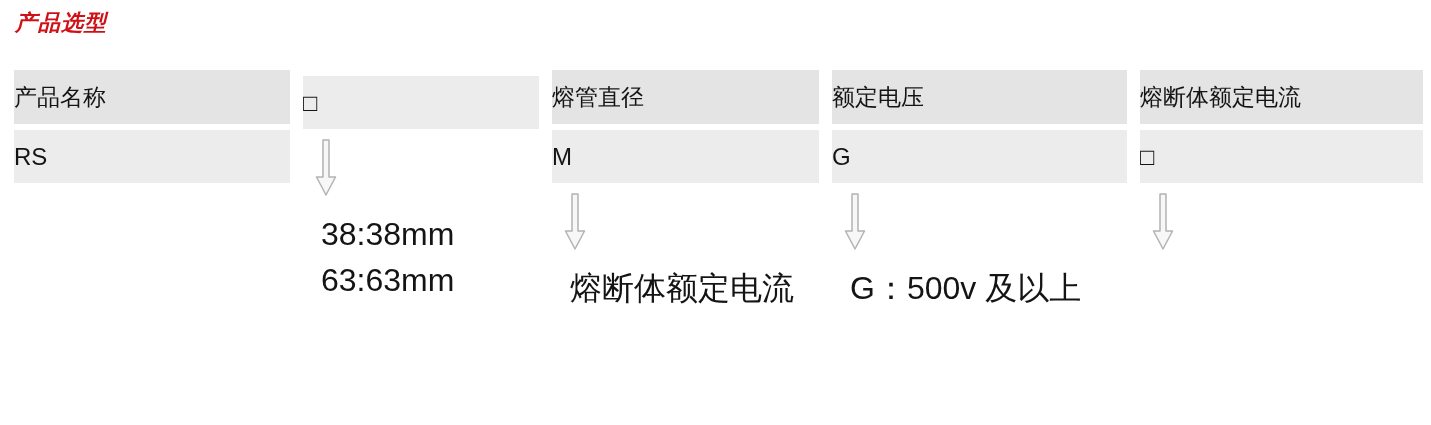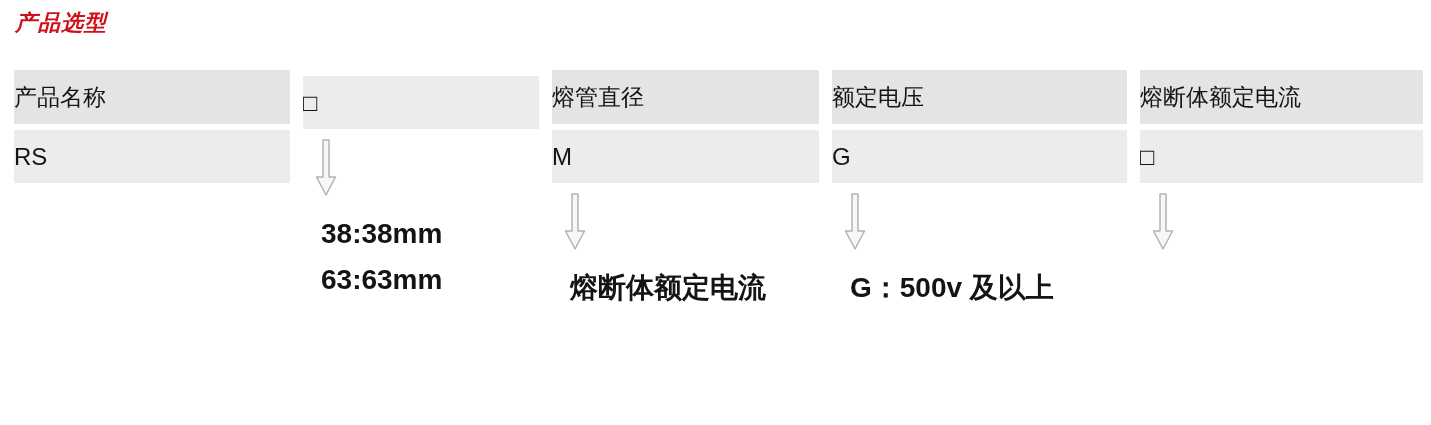--- a/index.html
+++ b/index.html
@@ -12,21 +12,21 @@
 *{box-sizing:border-box;}
 body{margin:0;background:#ffffff;font-family:"Liberation Sans","DejaVu Sans",sans-serif;color:#141414;}
 .page{position:relative;width:1431px;height:425px;background:#ffffff;overflow:hidden;}
 .page-title{position:absolute;left:15px;top:8px;font-size:22px;font-weight:bold;color:var(--title-color);letter-spacing:1px;font-style:italic;}
 .selector-table{position:absolute;left:14px;top:70px;width:1403px;display:grid;grid-template-columns:276px 236px 267px 295px 283px;column-gap:13px;}
 .col{display:flex;flex-direction:column;align-items:stretch;}
 .cell{display:flex;align-items:center;width:100%;}
 .cell.header{height:54px;background:var(--header-bg);font-size:23px;}
 .cell.value{height:53px;margin-top:6px;background:var(--value-bg);font-size:24px;}
 .arrow-wrap{height:58px;margin-top:10px;padding-left:12px;}
-.options{margin-top:14px;padding-left:18px;font-size:28px;line-height:46px;white-space:nowrap;font-weight:bold;}
+.options{margin-top:14px;padding-left:18px;font-size:32px;line-height:46px;white-space:nowrap;}
 </style>
 </head>
 <body>
 
 <div class="page">
   <div class="page-title">产品选型</div>
 
   <div class="selector-table">
 
     <div class="col">

